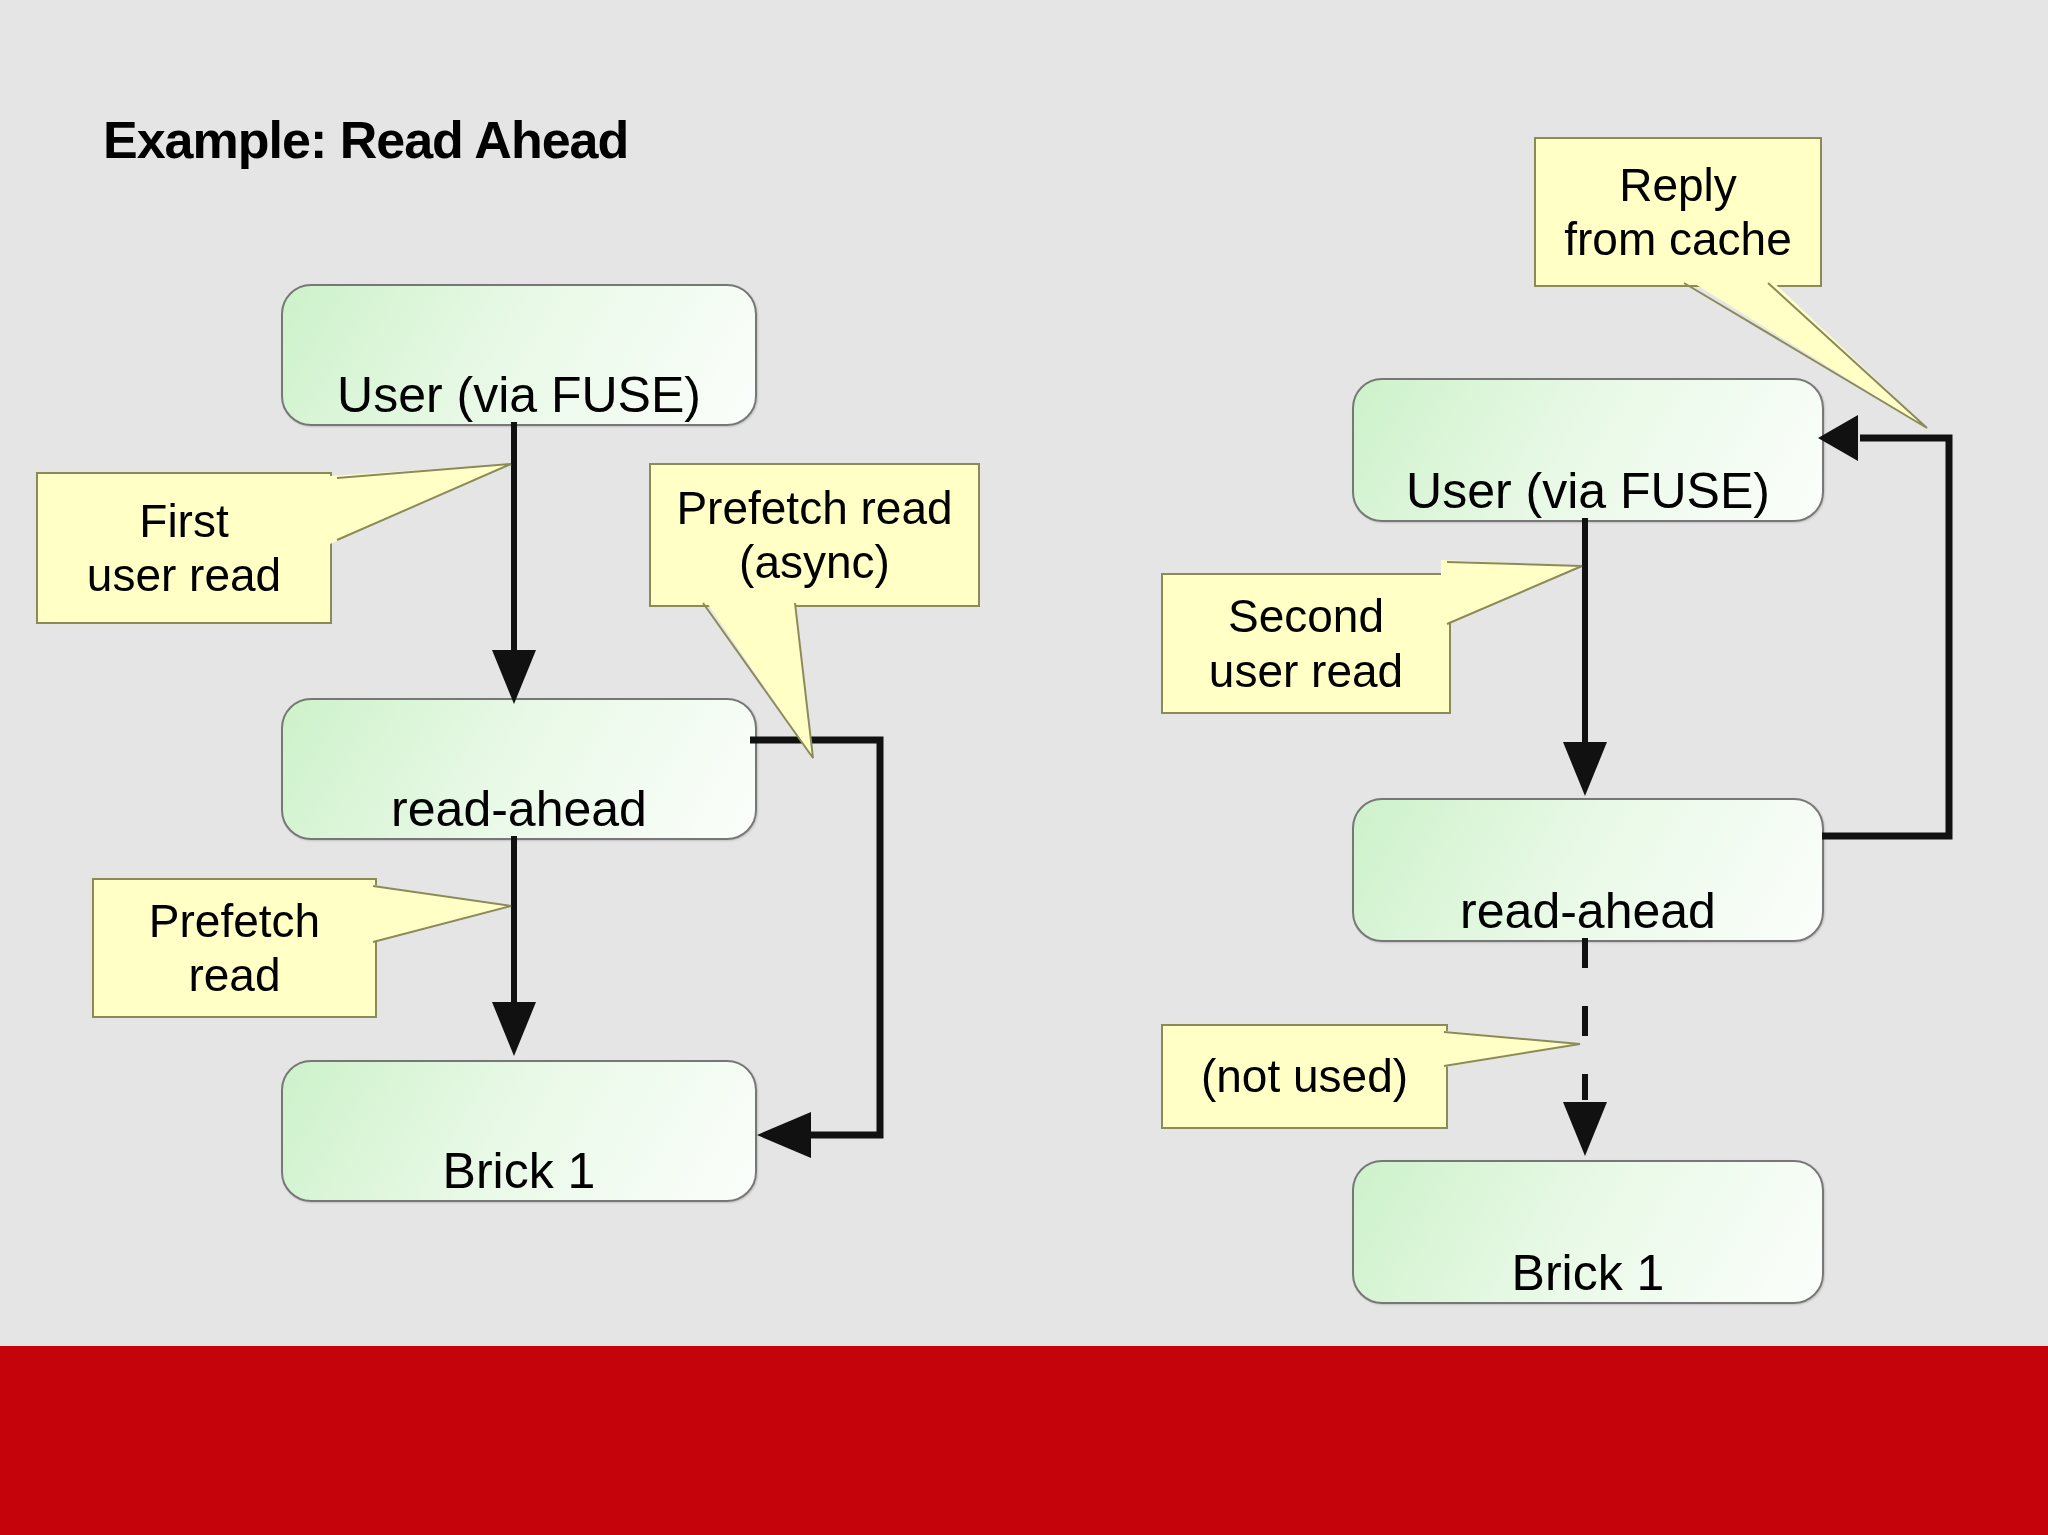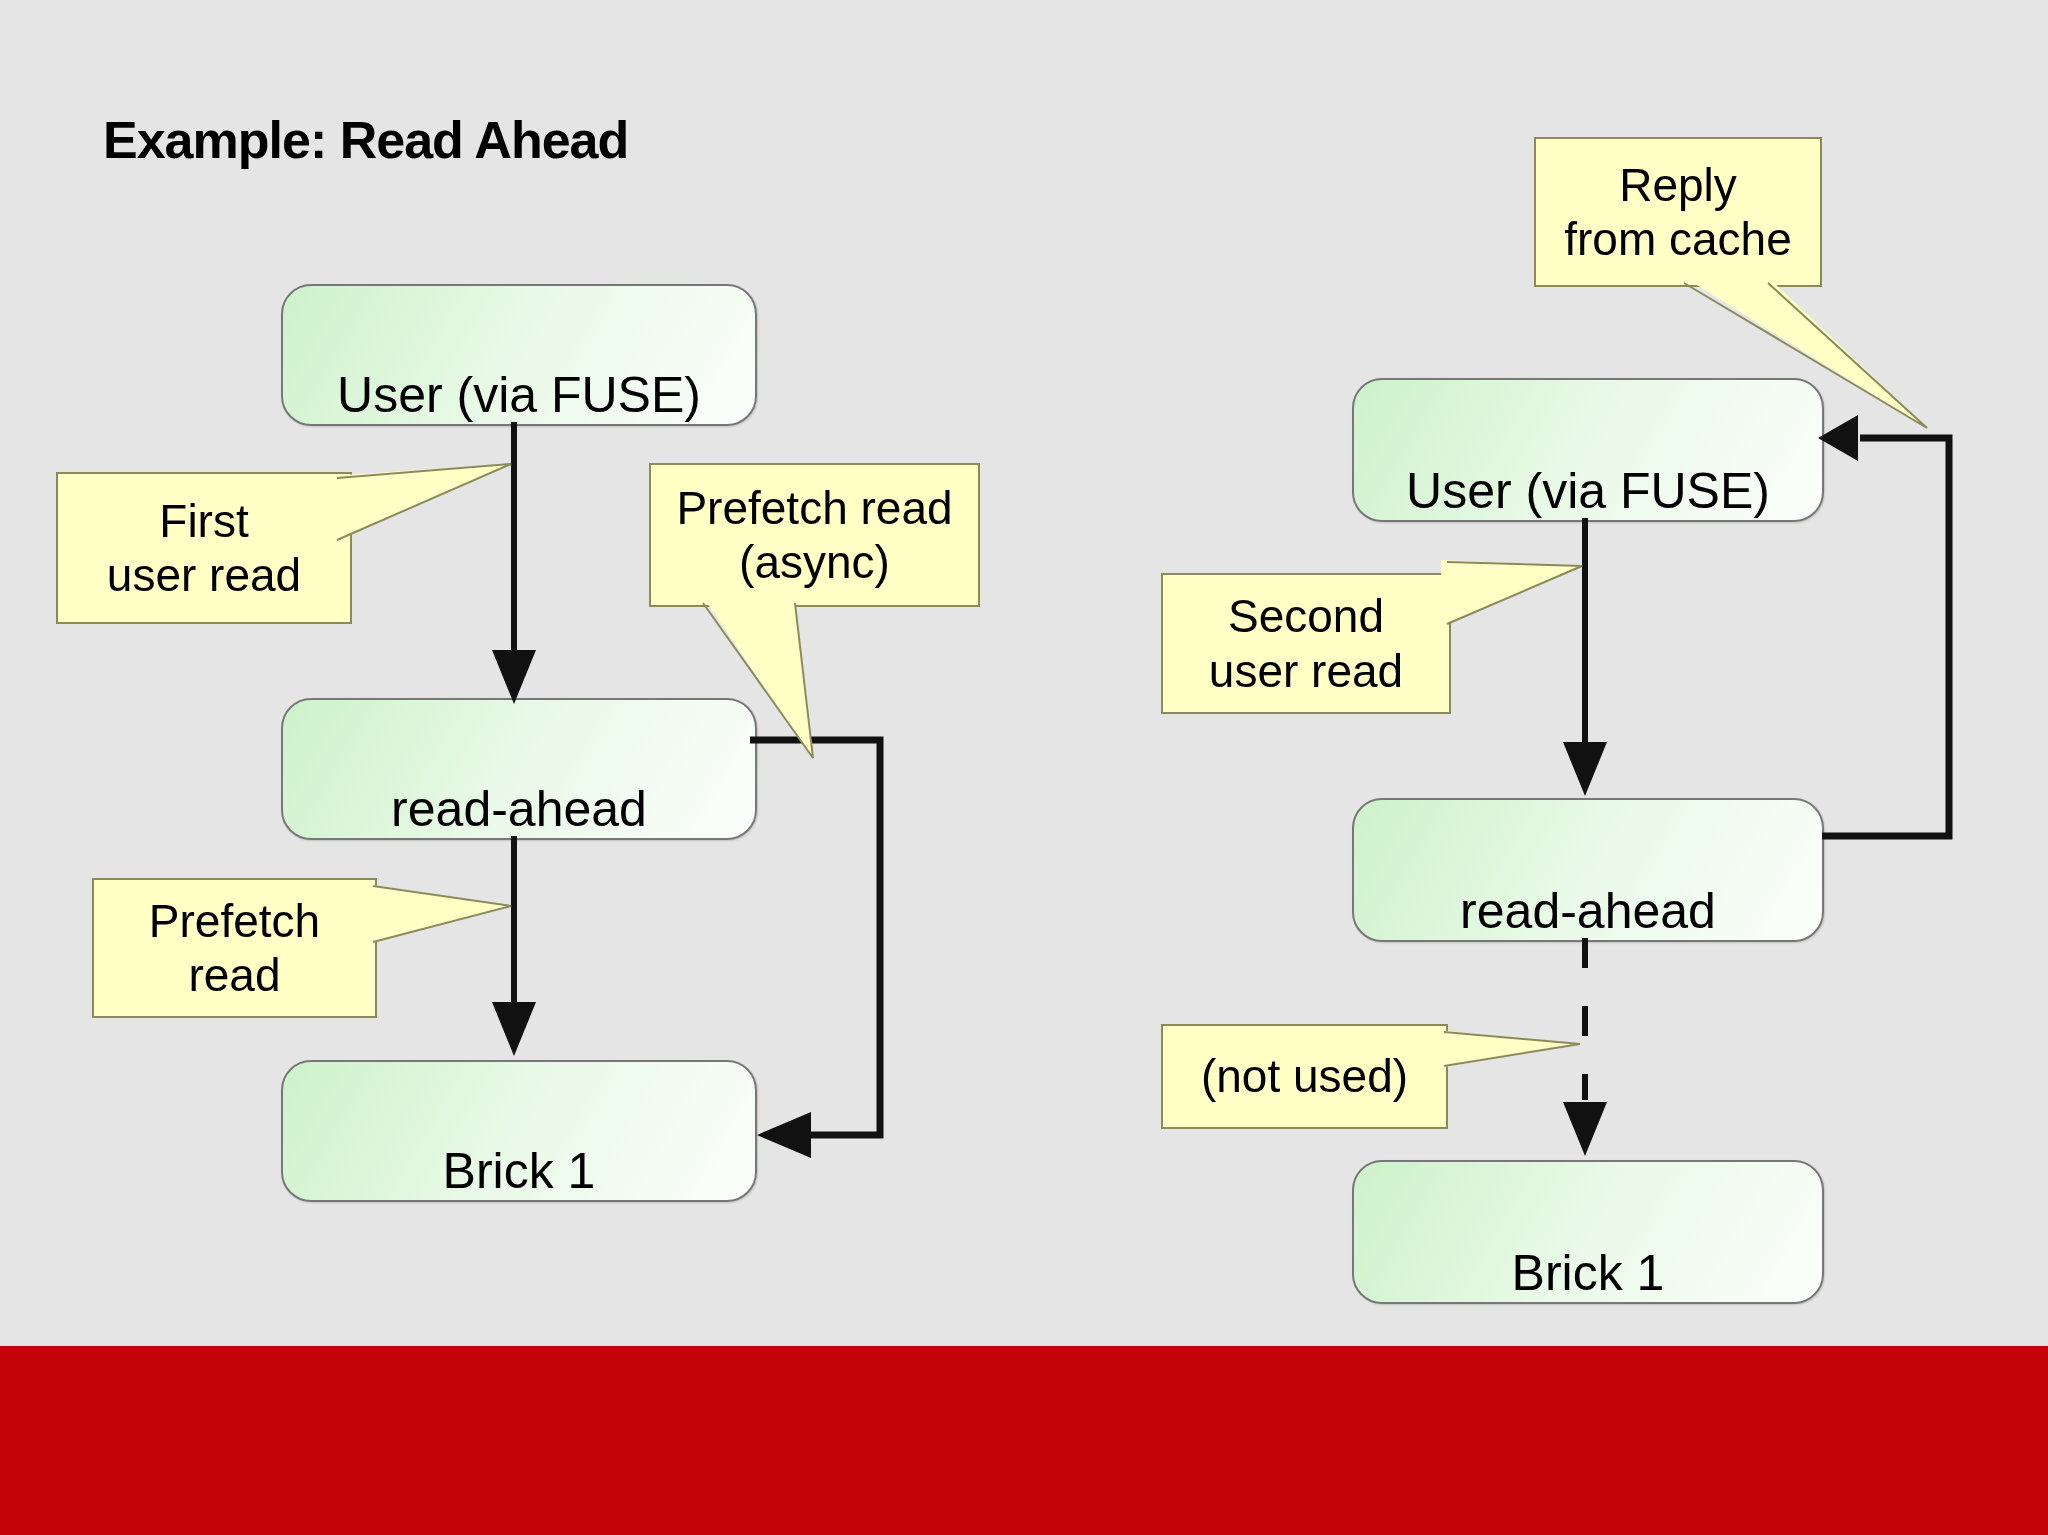--- a/index.html
+++ b/index.html
@@ -49,21 +49,21 @@
 </div>
 
 <div class="node" style="left:281px;top:698px;width:472px;height:138px">
   <span>read-ahead</span>
 </div>
 
 <div class="node" style="left:281px;top:1060px;width:472px;height:138px">
   <span>Brick 1</span>
 </div>
 
-<div class="callout" style="left:56px;top:472px;width:292px;height:148px">
+<div class="callout" style="left:36px;top:472px;width:292px;height:148px">
   <span>First</span>
   <span>user read</span>
 </div>
 
 <div class="callout" style="left:649px;top:463px;width:327px;height:140px">
   <span>Prefetch read</span>
   <span>(async)</span>
 </div>
 
 <div class="callout" style="left:92px;top:878px;width:281px;height:136px">

